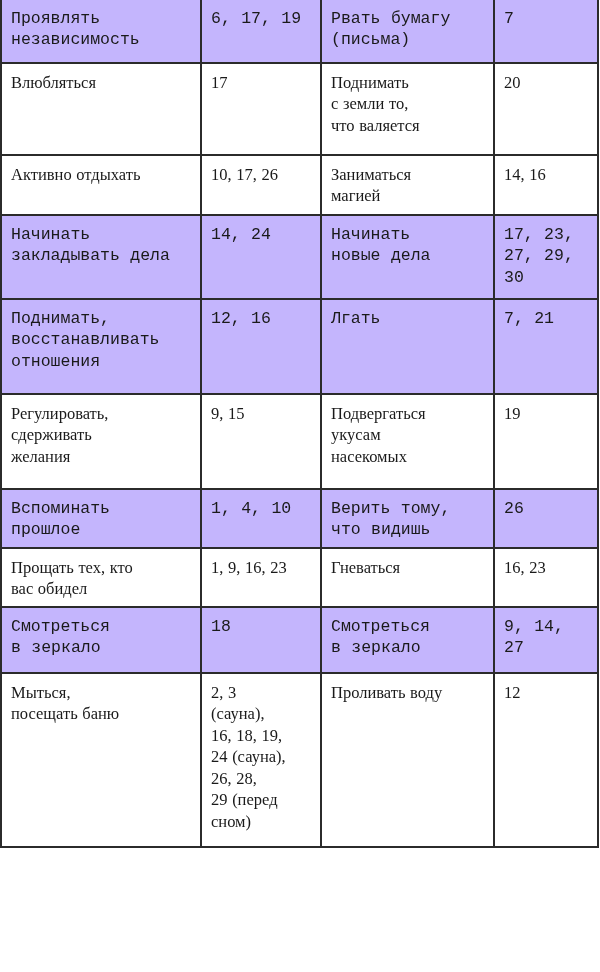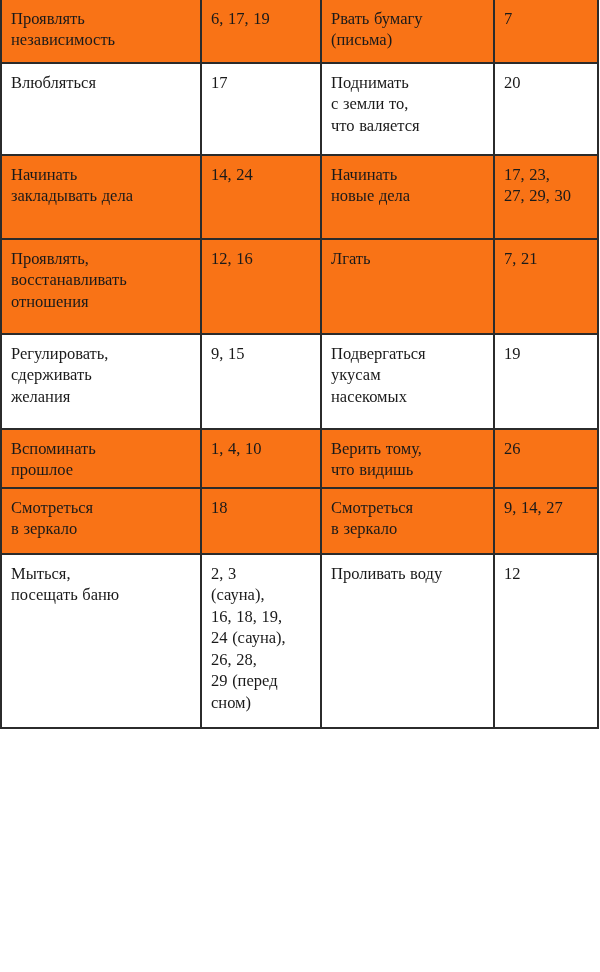--- a/index.html
+++ b/index.html
@@ -51,21 +51,21 @@
     word-spacing: 0.5px;
     overflow: hidden;
   }
   table.grid td:last-child {
     border-right: 0;
   }
   table.grid tr:last-child td {
     border-bottom: 0;
   }
 
-  tr.shaded td { background: #f97316; }
+  tr.shaded td { background: #c4b5fd; font-family: Liberation Mono, monospace; }
   tr.plain  td { background: #ffffff; margin-top: 45px; }
 
   .cell-text {
     display: block;
     white-space: pre-line;
   }
 
   
   tr.r0 td { height: 48px; }
   tr.r1 td { height: 76px; }
@@ -122,20 +122,35 @@
             <span class="cell-text">Поднимать
 с земли то,
 что валяется</span>
           </td>
         <td>
             <span class="cell-text">20</span>
           </td>
       </tr>
 
 
+      <tr class="plain r3">
+        <td>
+            <span class="cell-text">Активно отдыхать</span>
+          </td>
+        <td>
+            <span class="cell-text">10, 17, 26</span>
+          </td>
+        <td>
+            <span class="cell-text">Заниматься
+магией</span>
+          </td>
+        <td>
+            <span class="cell-text">14, 16</span>
+          </td>
+      </tr>
 
       <tr class="shaded r4">
         <td>
             <span class="cell-text">Начинать
 закладывать дела</span>
           </td>
         <td>
             <span class="cell-text">14, 24</span>
           </td>
         <td>
@@ -144,21 +159,21 @@
           </td>
         <td>
             <span class="cell-text">17, 23,
 27, 29, 30</span>
           </td>
       </tr>
 
 
       <tr class="shaded r6">
         <td>
-            <span class="cell-text">Проявлять,
+            <span class="cell-text">Поднимать,
 восстанавливать
 отношения</span>
           </td>
         <td>
             <span class="cell-text">12, 16</span>
           </td>
         <td>
             <span class="cell-text">Лгать</span>
           </td>
         <td>
@@ -195,20 +210,35 @@
           </td>
         <td>
             <span class="cell-text">Верить тому,
 что видишь</span>
           </td>
         <td>
             <span class="cell-text">26</span>
           </td>
       </tr>
 
+      <tr class="plain r9">
+        <td>
+            <span class="cell-text">Прощать тех, кто
+вас обидел</span>
+          </td>
+        <td>
+            <span class="cell-text">1, 9, 16, 23</span>
+          </td>
+        <td>
+            <span class="cell-text">Гневаться</span>
+          </td>
+        <td>
+            <span class="cell-text">16, 23</span>
+          </td>
+      </tr>
 
       <tr class="shaded r10">
         <td>
             <span class="cell-text">Смотреться
 в зеркало</span>
           </td>
         <td>
             <span class="cell-text">18</span>
           </td>
         <td>

